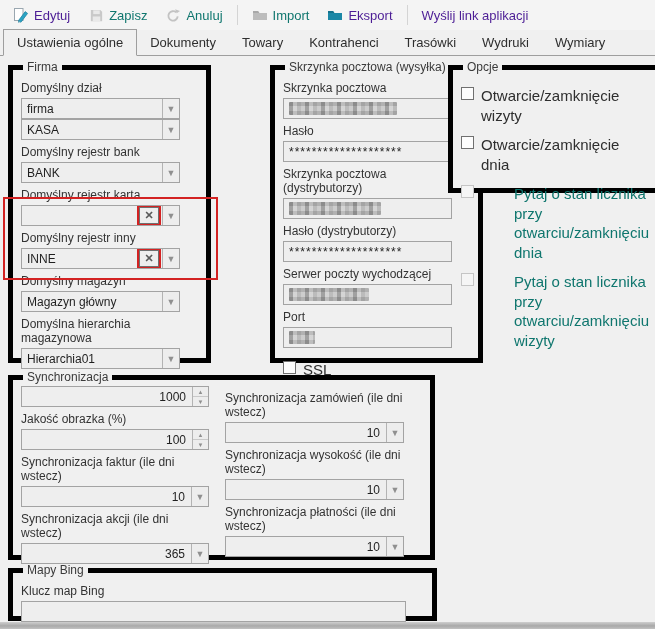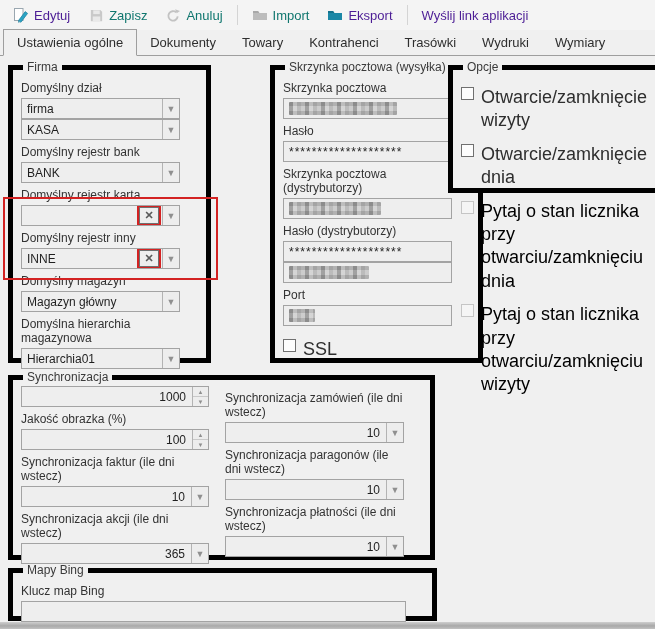--- a/index.html
+++ b/index.html
@@ -83,22 +83,22 @@
       repeating-linear-gradient(0deg, rgba(120,120,120,.5) 0 4px, rgba(205,205,205,.45) 4px 9px);
   }
   .pw { font-size:11px; letter-spacing:1px; color:#2a2a2a; }
   
   .cbrow { display:flex; gap:7px; margin-top:10px; align-items:flex-start; }
   .cbox {
     width:13px; height:13px; background:#fdfdfd; border:1px solid #707070;
     flex:0 0 auto; margin-top:1px;
   }
   .cbrow.disabled .cbox { border-color:#c5c5c5; background:#f5f5f5; }
-  .cblabel { font-size:18px; color:#2e2e2e; line-height:1.3; }
-  .cbrow.disabled .cblabel { color:#000000; }
+  .cblabel { font-size:15px; color:#2e2e2e; line-height:1.3; }
+  .cbrow.disabled .cblabel { color:#0f766e;margin-left:33px; }
   
   .red-outline {
     position:absolute; left:3px; top:197px; width:215px; height:83px;
     border:2px solid #d32222; pointer-events:none; z-index:5;
   }
   
   .sync-cols { display:flex; gap:16px; }
   .sync-col-l { width:188px; }
   .sync-col-r { flex:1; }
   
@@ -241,20 +241,21 @@
   <div class="fld-label">Skrzynka pocztowa (dystrybutorzy)</div>
   <div class="field">
     <span class="redact" style="width:92px;"></span>
   </div>
 
   <div class="fld-label">Hasło (dystrybutorzy)</div>
   <div class="field">
     <span class="value pw">********************</span>
   </div>
 
+  <div class="fld-label">Serwer poczty wychodzącej</div>
   <div class="field">
     <span class="redact" style="width:80px;"></span>
   </div>
 
   <div class="fld-label">Port</div>
   <div class="field">
     <span class="redact" style="width:26px;"></span>
   </div>
 
   <div class="cbrow" style="margin-top:12px;">
@@ -320,21 +321,21 @@
     </div>
 
     <div class="sync-col-r">
 
       <div class="fld-label">Synchronizacja zamówień (ile dni wstecz)</div>
       <div class="field">
         <span class="value num">10</span>
         <span class="arrow-sec">▼</span>
       </div>
 
-      <div class="fld-label">Synchronizacja paragonów (ile dni wstecz)</div>
+      <div class="fld-label">Synchronizacja wysokość (ile dni wstecz)</div>
       <div class="field">
         <span class="value num">10</span>
         <span class="arrow-sec">▼</span>
       </div>
 
       <div class="fld-label">Synchronizacja płatności (ile dni wstecz)</div>
       <div class="field">
         <span class="value num">10</span>
         <span class="arrow-sec">▼</span>
       </div>

